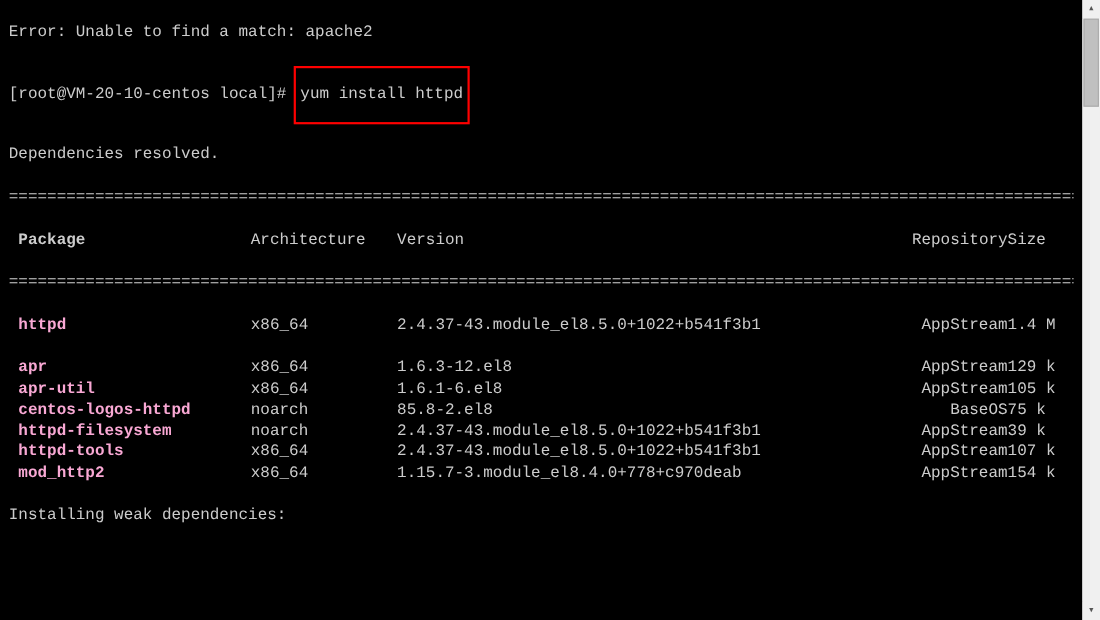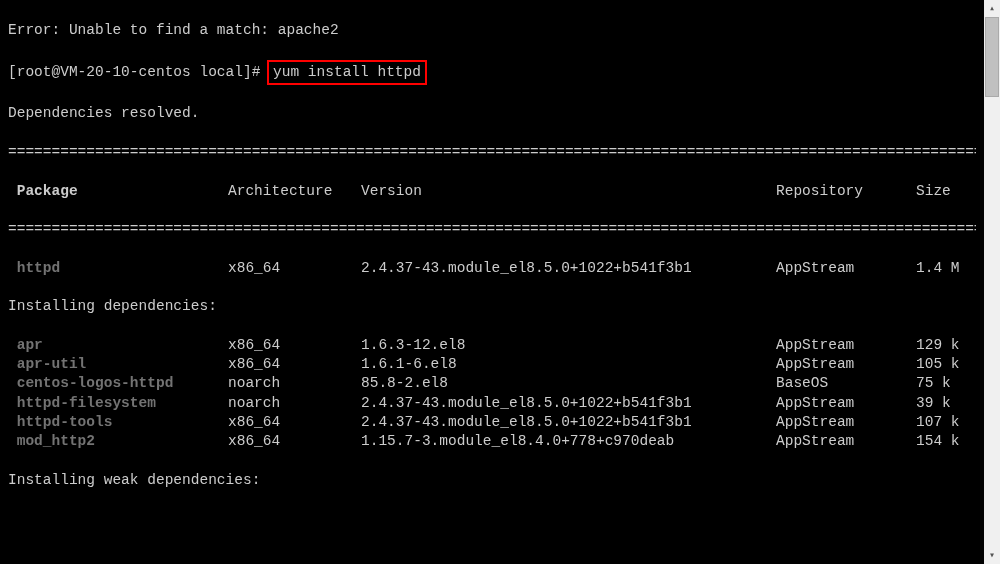--- a/index.html
+++ b/index.html
@@ -12,40 +12,40 @@
       width: 1000px;
       height: 564px;
       overflow: hidden;
       position: relative;
     }
     .terminal {
       padding: 2px 8px;
       white-space: pre;
       overflow-x: hidden;
     }
-    .green { color: #737373; font-weight: bold; }
+    .green { color: #f9a8d4; font-weight: bold; }
     .cmd-box {
       border: 2px solid #ff0000;
       display: inline-block;
-      padding: 1px 4px;
+      padding: 15px 4px;
       margin-left: -2px;
       position: relative;
     }
     .double-line {
       letter-spacing: 0;
       overflow: hidden;
       width: 100%;
     }
     .hdr-row, .pkg-row {
       display: flex;
     }
     .col-pkg { width: 220px; flex-shrink: 0; font-weight: bold; }
     .col-arch { width: 115px; flex-shrink: 0; }
     .col-ver { flex: 1; margin-left: 18px; }
-    .col-repo { width: 140px; flex-shrink: 0; }
+    .col-repo { width: 140px; flex-shrink: 0; text-align: right; }
     .col-size { width: 60px; flex-shrink: 0; padding-right: 8px; }
     .scrollbar {
       position: absolute;
       right: 0;
       top: 0;
       width: 16px;
       height: 564px;
       background: #f0f0f0;
     }
     .scrollbar-track {
@@ -91,21 +91,20 @@
 <div class="double-line">================================================================================================================</div>
 <div class="hdr-row">
   <span class="col-pkg"> Package</span>
   <span class="col-arch">Architecture</span>
   <span class="col-ver">Version</span>
   <span class="col-repo">Repository</span>
   <span class="col-size">Size</span>
 </div>
 <div class="double-line">================================================================================================================</div>
 <div id="main-pkgs"><div class="pkg-row"><span class="col-pkg green"> httpd</span><span class="col-arch">x86_64</span><span class="col-ver">2.4.37-43.module_el8.5.0+1022+b541f3b1</span><span class="col-repo">AppStream</span><span class="col-size">1.4 M</span></div></div>
-<div>Installing dependencies:</div>
 <div id="dep-pkgs"><div class="pkg-row"><span class="col-pkg green"> apr</span><span class="col-arch">x86_64</span><span class="col-ver">1.6.3-12.el8</span><span class="col-repo">AppStream</span><span class="col-size">129 k</span></div><div class="pkg-row"><span class="col-pkg green"> apr-util</span><span class="col-arch">x86_64</span><span class="col-ver">1.6.1-6.el8</span><span class="col-repo">AppStream</span><span class="col-size">105 k</span></div><div class="pkg-row"><span class="col-pkg green"> centos-logos-httpd</span><span class="col-arch">noarch</span><span class="col-ver">85.8-2.el8</span><span class="col-repo">BaseOS</span><span class="col-size">75 k</span></div><div class="pkg-row"><span class="col-pkg green"> httpd-filesystem</span><span class="col-arch">noarch</span><span class="col-ver">2.4.37-43.module_el8.5.0+1022+b541f3b1</span><span class="col-repo">AppStream</span><span class="col-size">39 k</span></div><div class="pkg-row"><span class="col-pkg green"> httpd-tools</span><span class="col-arch">x86_64</span><span class="col-ver">2.4.37-43.module_el8.5.0+1022+b541f3b1</span><span class="col-repo">AppStream</span><span class="col-size">107 k</span></div><div class="pkg-row"><span class="col-pkg green"> mod_http2</span><span class="col-arch">x86_64</span><span class="col-ver">1.15.7-3.module_el8.4.0+778+c970deab</span><span class="col-repo">AppStream</span><span class="col-size">154 k</span></div></div>
 <div>Installing weak dependencies:</div>
 
 
 
 
 
 
 
 

